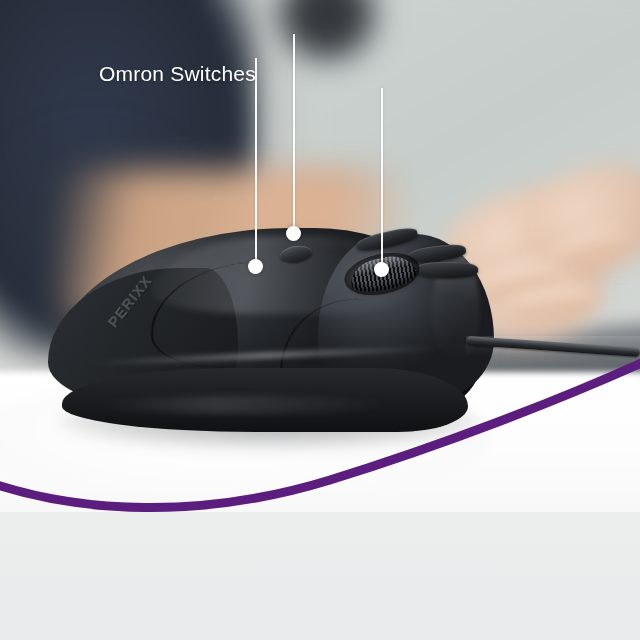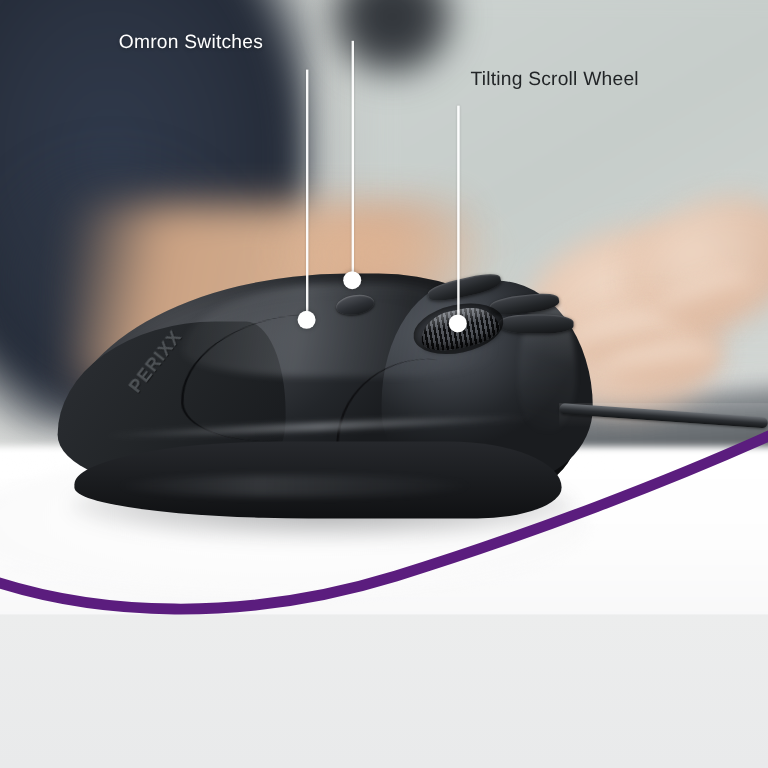--- a/index.html
+++ b/index.html
@@ -248,21 +248,21 @@
     background:rgba(255,255,255,.95);
     box-shadow:0 0 2px rgba(0,0,0,.18);
   }
   .dot {
     position:absolute; width:15px; height:15px; border-radius:50%;
     background:#ffffff;
     box-shadow:0 0 4px rgba(0,0,0,.28);
   }
   .label {
     position:absolute; white-space:nowrap;
-    font-size:16px; font-weight:400; letter-spacing:.2px;
+    font-size:21px; font-weight:400; letter-spacing:.2px;margin-top:35px;
   }
   .label-light { color:#ffffff; text-shadow:0 1px 3px rgba(0,0,0,.30); }
   .label-dark  { color:#222527; }
 
   
   .swoosh { position:absolute; left:0; top:0; width:640px; height:640px; pointer-events:none; }
   .footer {
     position:absolute; left:0; bottom:0; width:640px; height:128px;
     background:linear-gradient(180deg,#eceded 0%, #e9eaeb 100%);
   }
@@ -336,21 +336,20 @@
 
       <div class="lead" style="left:255px; top:58px; height:208px;"></div>
       <div class="dot" style="left:248px; top:259px;"></div>
       <div class="label label-light" style="left:99px; top:27px;">Omron Switches</div>
 
       <div class="lead" style="left:293px; top:34px; height:199px;"></div>
       <div class="dot" style="left:286px; top:226px;"></div>
 
       <div class="lead" style="left:381px; top:88px; height:181px;"></div>
       <div class="dot" style="left:374px; top:262px;"></div>
-      <div class="label label-dark" style="left:392px; top:58px;">Tilting Scroll Wheel</div>
     </div>
   </div>
 
   <div class="footer"></div>
 
   <svg class="swoosh" viewBox="0 0 640 640">
     <path d="M -6,484 C 80,512 200,520 330,480 C 440,446 560,400 648,360" fill="none" stroke="#5b1d7e" stroke-width="9" stroke-linecap="round"></path>
   </svg>
 
 

